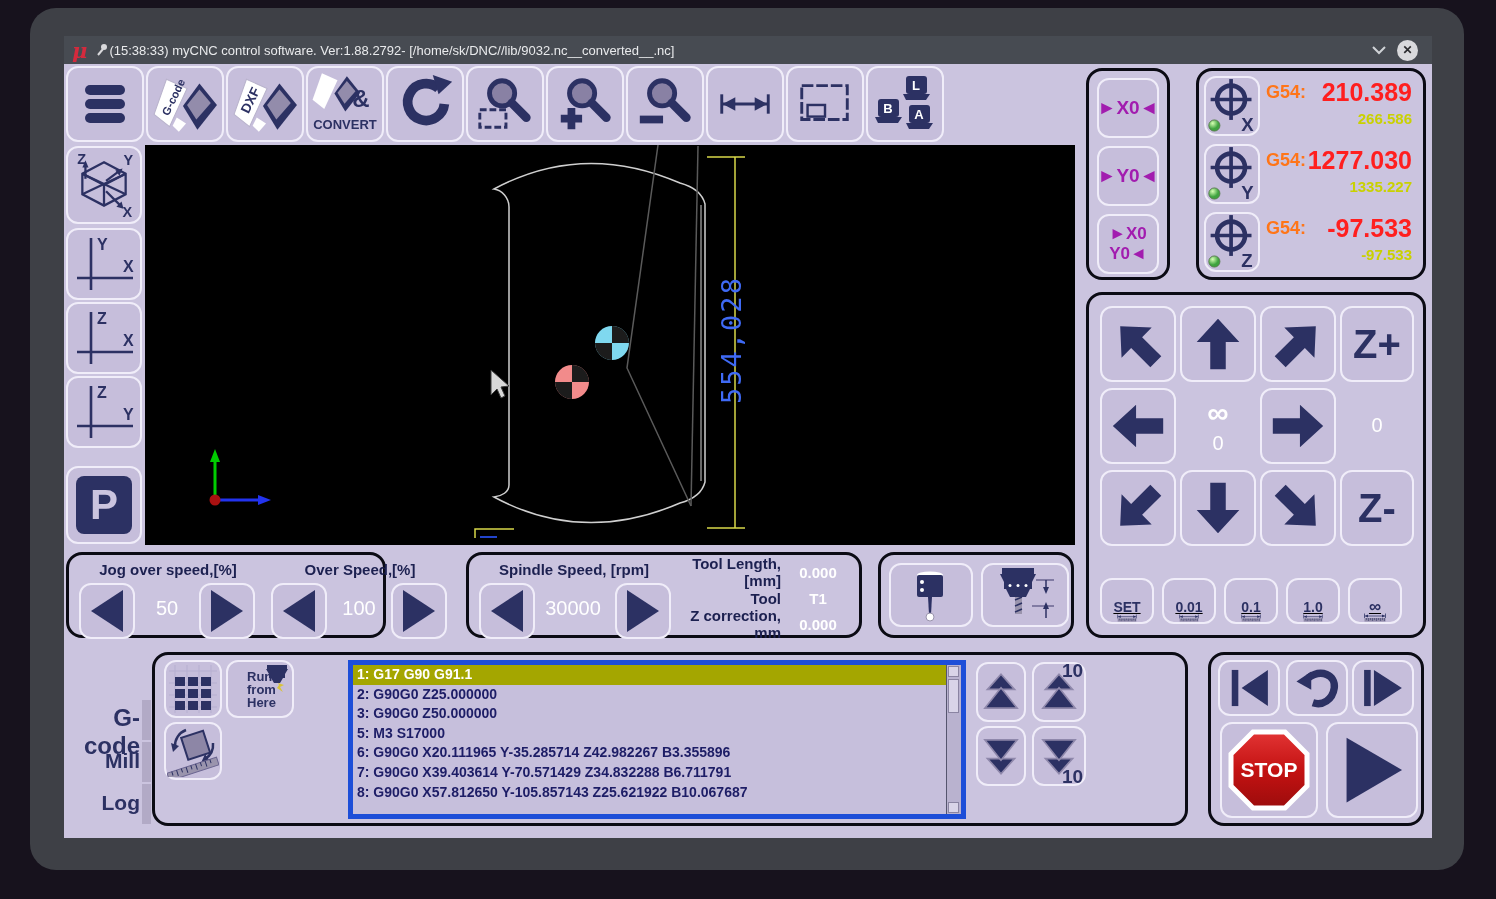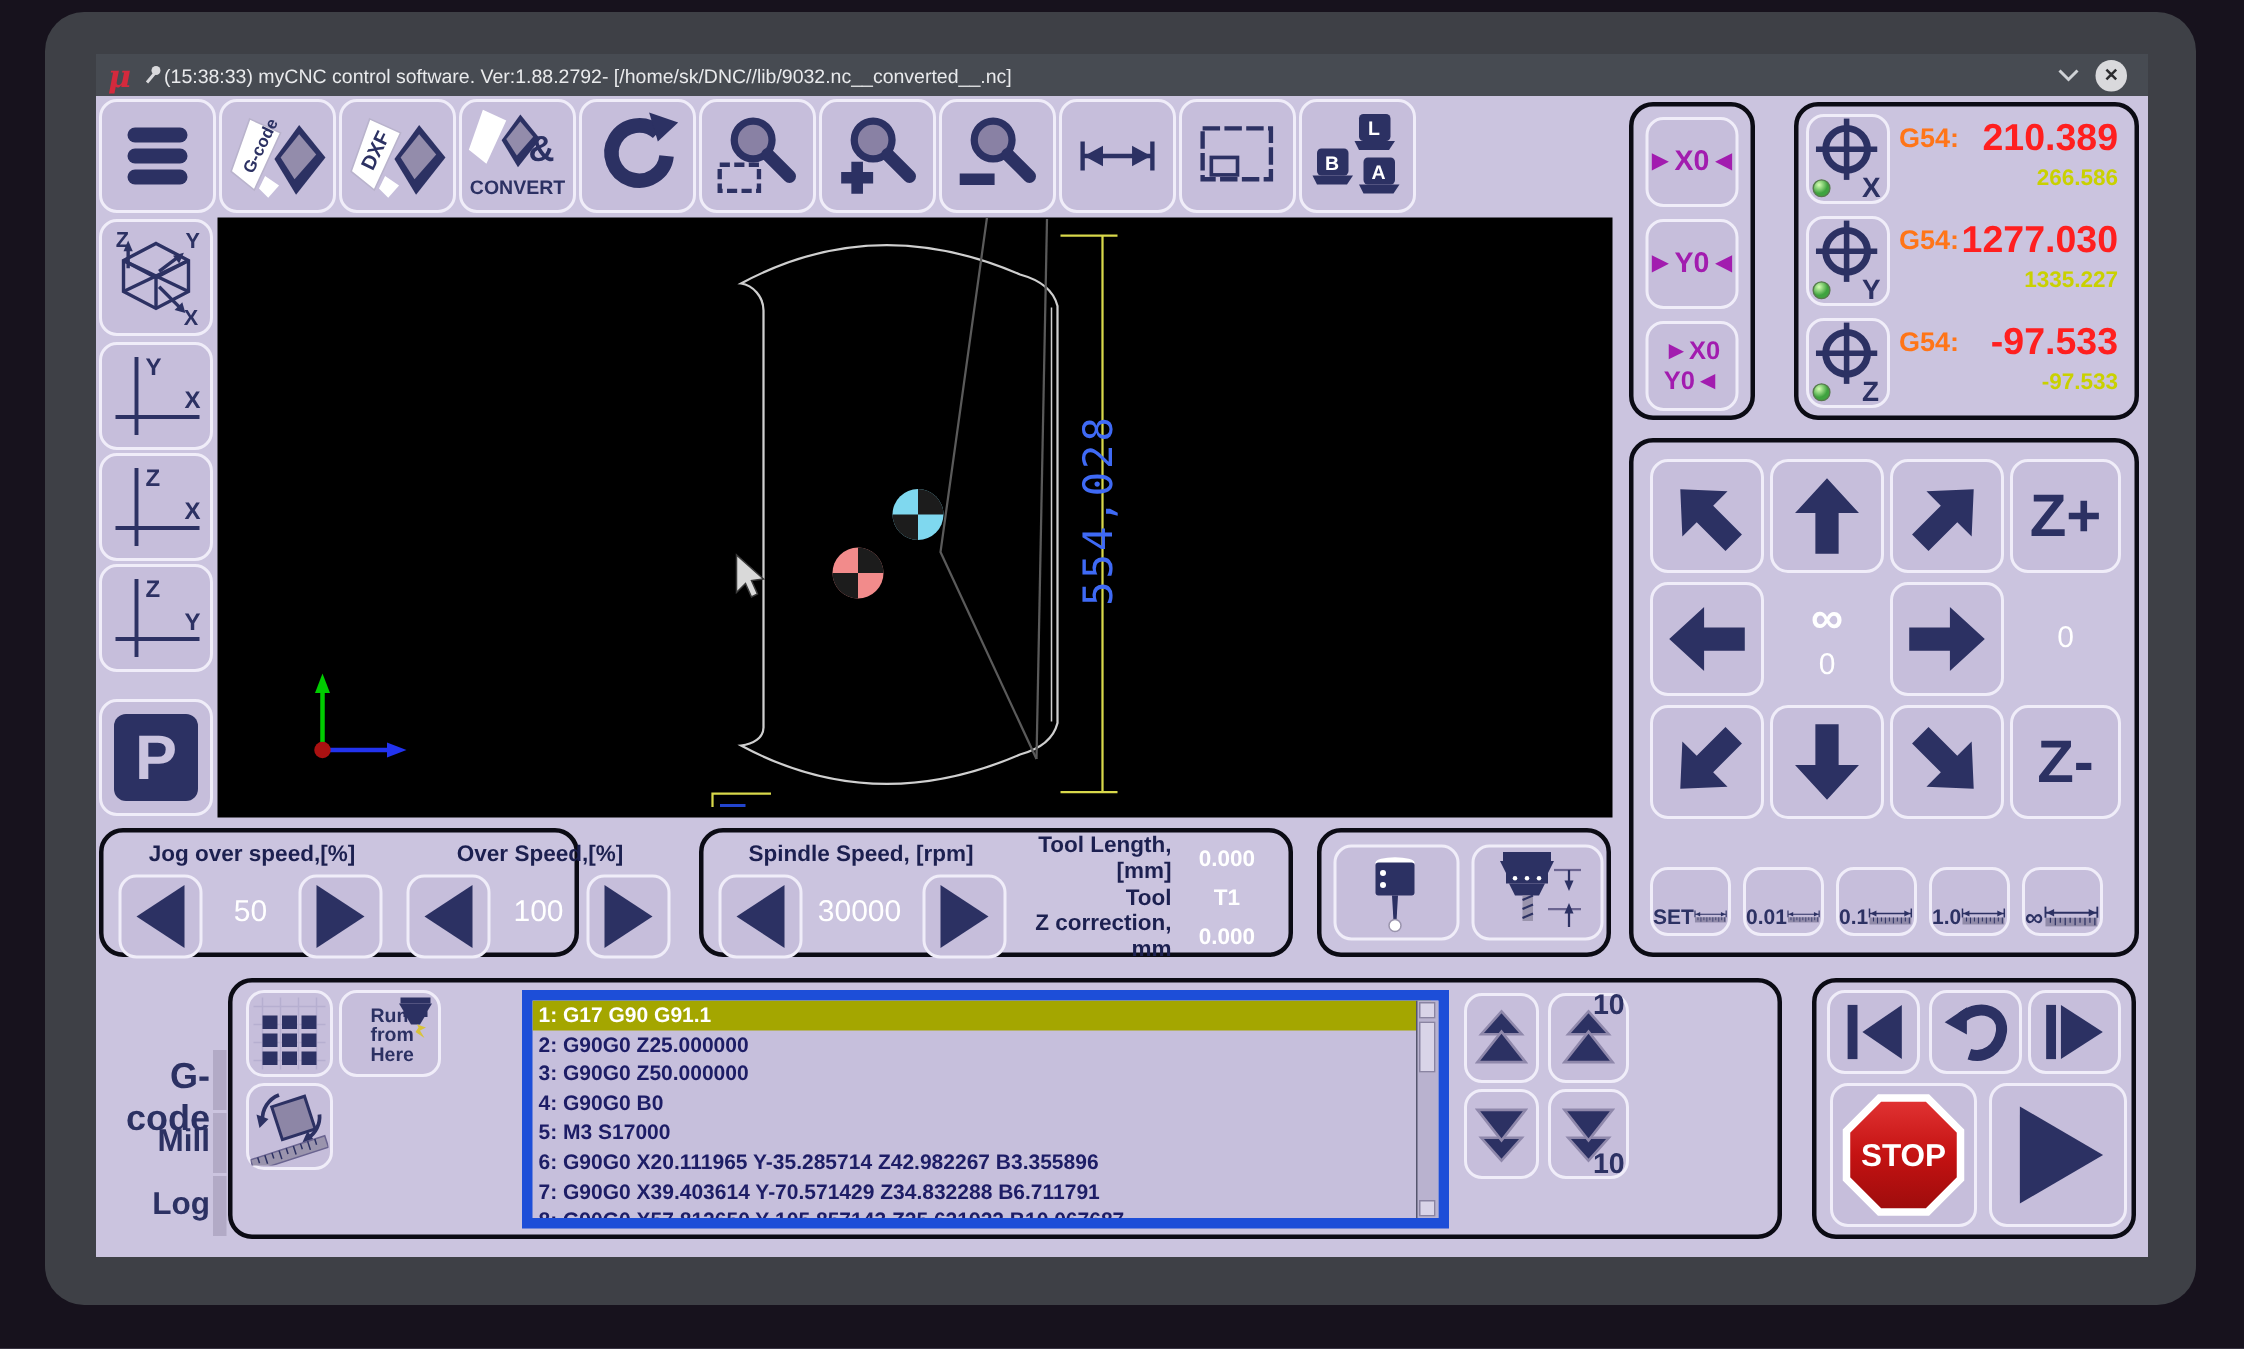--- a/index.html
+++ b/index.html
@@ -26,38 +26,38 @@
   .dro-ico{position:absolute;left:0;top:2px;width:56px;height:60px;}
   .dro-l1{position:absolute;left:62px;right:6px;top:2px;height:32px;display:flex;align-items:center;}
   .g54{color:#ff7518;font-size:18px;font-weight:bold;}
   .dro-val{flex:1;text-align:right;color:#ff1f1f;font-size:25px;font-weight:bold;}
   .dro-sec{position:absolute;right:6px;top:36px;color:#c9d100;font-size:15px;font-weight:bold;}
 
   .zero-btn{position:absolute;left:1097px;width:62px;height:60px;color:#a21caf;font-weight:bold;
             font-size:19px;line-height:20px;text-align:center;white-space:pre-line;}
 
   .jog-txt{position:absolute;color:#fff;text-align:center;}
-  .step-btn{position:absolute;width:54px;height:46px;flex-direction:row;padding-top:20px;}
+  .step-btn{position:absolute;width:54px;height:46px;flex-direction:column;padding-top:20px;text-decoration:underline;}
   .step-lab{color:#2c3163;font-weight:bold;font-size:14px;line-height:14px;border-bottom:0;}
 
   .lab{color:#1c2050;font-size:15px;font-weight:bold;}
   .val{color:#fff;font-size:20px;font-weight:normal;}
   .tri-l{width:0;height:0;border-top:21px solid transparent;border-bottom:21px solid transparent;border-right:32px solid #2c3163;}
   .tri-r{width:0;height:0;border-top:21px solid transparent;border-bottom:21px solid transparent;border-left:32px solid #2c3163;}
   .arr-btn{width:56px;height:56px;}
 
   .info-row{display:flex;align-items:center;height:26px;}
   .info-lab{flex:1;text-align:right;color:#1c2050;font-size:15px;font-weight:bold;}
   .info-val{width:74px;text-align:center;color:#fff;font-size:15px;font-weight:bold;}
 
   .tab{position:absolute;left:58px;width:82px;text-align:right;color:#2c3163;font-weight:bold;}
   .tabstrip{position:absolute;left:142px;width:9px;height:40px;background:#b2aac6;}
 
   .glist{position:absolute;left:348px;top:660px;width:618px;height:159px;background:#c6bfdc;
-         border:7px solid #1d4ed8;box-sizing:border-box;overflow:hidden;}
+         border:5px solid #1d4ed8;box-sizing:border-box;overflow:hidden;}
   .grow{height:19.6px;line-height:19.6px;padding-left:4px;color:#1d1d66;font-size:14px;font-weight:bold;
         white-space:nowrap;}
   .grow.hl{background:#a4a600;color:#fff;width:595px;}
   .sb{position:absolute;top:0;right:0;bottom:0;width:14px;background:#b9b2cf;border-left:1px solid#55556e;}
   .sb-btn{position:absolute;left:1px;width:11px;height:11px;background:#d9d4e8;border:1px solid #8a84a2;box-sizing:border-box;}
   .sb-thumb{position:absolute;left:1px;top:14px;width:11px;height:34px;background:#d9d4e8;border:1px solid #8a84a2;box-sizing:border-box;}
   .jump10{position:absolute;color:#2c3163;font-size:19px;font-weight:bold;}
 </style>
 </head>
 <body>
@@ -617,21 +617,20 @@
         <rect x="0" y="40" width="52" height="8" fill="#9a94ad" stroke="#6a6490" stroke-width="1"></rect>
         <path d="M5 40v4M10 40v6M15 40v4M20 40v6M25 40v4M30 40v6M35 40v4M40 40v6M45 40v4" stroke="#2c3163" stroke-width="1"></path>
       </g>
     </svg>
   </div>
 
   <div class="glist">
     <div class="grow hl">1: G17 G90 G91.1</div>
     <div class="grow">2: G90G0 Z25.000000</div>
     <div class="grow">3: G90G0 Z50.000000</div>
-    <div class="grow">4: G90G0 B0</div>
     <div class="grow">5: M3 S17000</div>
     <div class="grow">6: G90G0 X20.111965 Y-35.285714 Z42.982267 B3.355896</div>
     <div class="grow">7: G90G0 X39.403614 Y-70.571429 Z34.832288 B6.711791</div>
     <div class="grow">8: G90G0 X57.812650 Y-105.857143 Z25.621922 B10.067687</div>
     <div class="sb">
       <div class="sb-btn" style="top:1px"></div>
       <div class="sb-thumb"></div>
       <div class="sb-btn" style="bottom:1px"></div>
     </div>
   </div>

